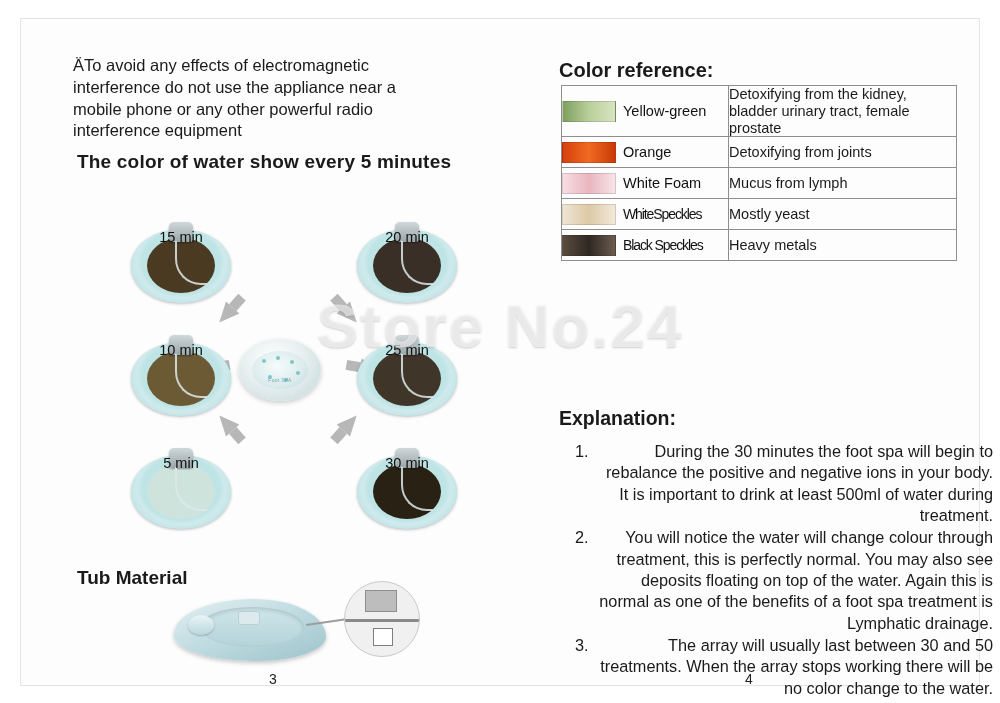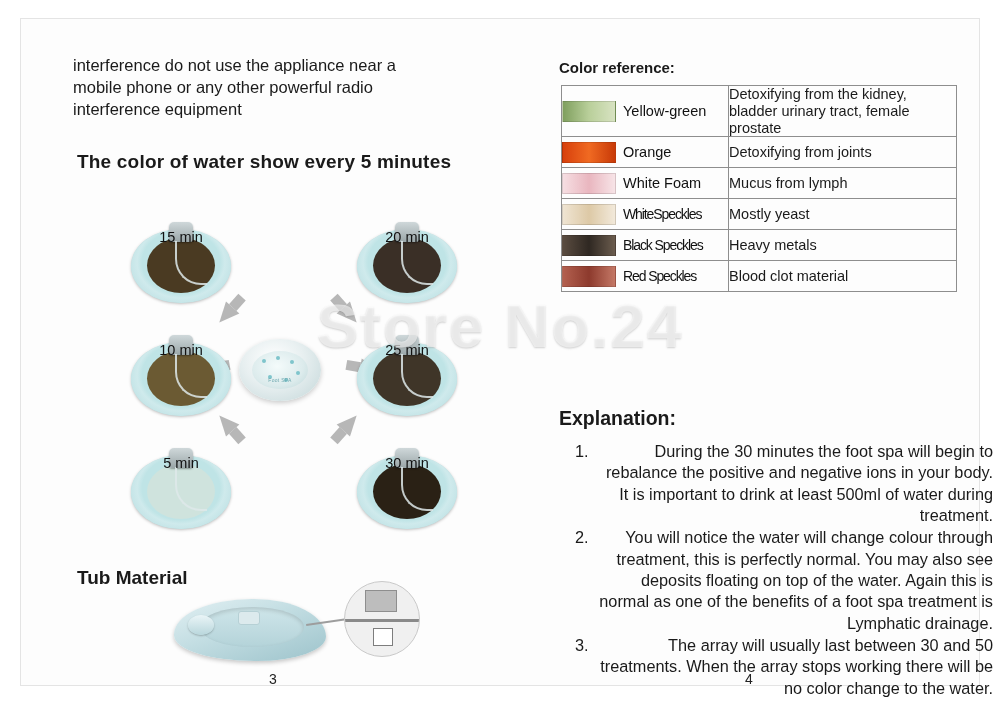--- a/index.html
+++ b/index.html
@@ -266,21 +266,21 @@
     top: 642px;
     font-size: 14px;
     color: #222;
   }
 
   
   .right-heading {
     position: absolute;
     left: 26px;
     top: 30px;
-    font-size: 15px;
+    font-size: 20px;
     font-weight: bold;
   }
   table.colorref {
     position: absolute;
     left: 28px;
     top: 56px;
     width: 396px;
     border-collapse: collapse;
     font-size: 14.5px;
   }
@@ -369,20 +369,21 @@
   }
 </style>
 </head>
 <body>
 
 <div class="page">
 
   <div class="col-left">
 
     <div class="warning">
+      <span class="ind">ÄTo avoid any effects of electromagnetic</span>
       <span>interference do not use the appliance near a</span>
       <span>mobile phone or any other powerful radio</span>
       <span>interference equipment</span>
     </div>
 
     <div class="left-heading">The color of water show every 5 minutes</div>
 
     <div class="diagram">
 
       <div class="hub">
@@ -543,29 +544,20 @@
         </tr>
         <tr>
           <td class="swatch-cell">
             <div class="swatch-wrap">
               <span class="swatch" style="background:linear-gradient(90deg,#5a4c40,#2f2822,#6b5c4e)"></span>
               <span class="swatch-label tight">Black Speckles</span>
             </div>
           </td>
           <td class="desc-cell">Heavy metals</td>
         </tr>
-        <tr>
-          <td class="swatch-cell">
-            <div class="swatch-wrap">
-              <span class="swatch" style="background:linear-gradient(90deg,#b3604f,#8d3a2d,#c47866)"></span>
-              <span class="swatch-label tight">Red Speckles</span>
-            </div>
-          </td>
-          <td class="desc-cell">Blood clot material</td>
-        </tr>
       </tbody>
     </table>
 
     <div class="expl-heading">Explanation:</div>
 
     <ol class="expl">
       <li>During the 30 minutes the foot spa will begin to rebalance the positive and negative ions in your body. It is important to drink at least 500ml of water during treatment.</li>
       <li>You will notice the water will change colour through treatment, this is perfectly normal. You may also see deposits floating on top of the water. Again this is normal as one of the benefits of a foot spa treatment is Lymphatic drainage.</li>
       <li>The array will usually last between 30 and 50 treatments. When the array stops working there will be no color change to the water.</li>
     </ol>

